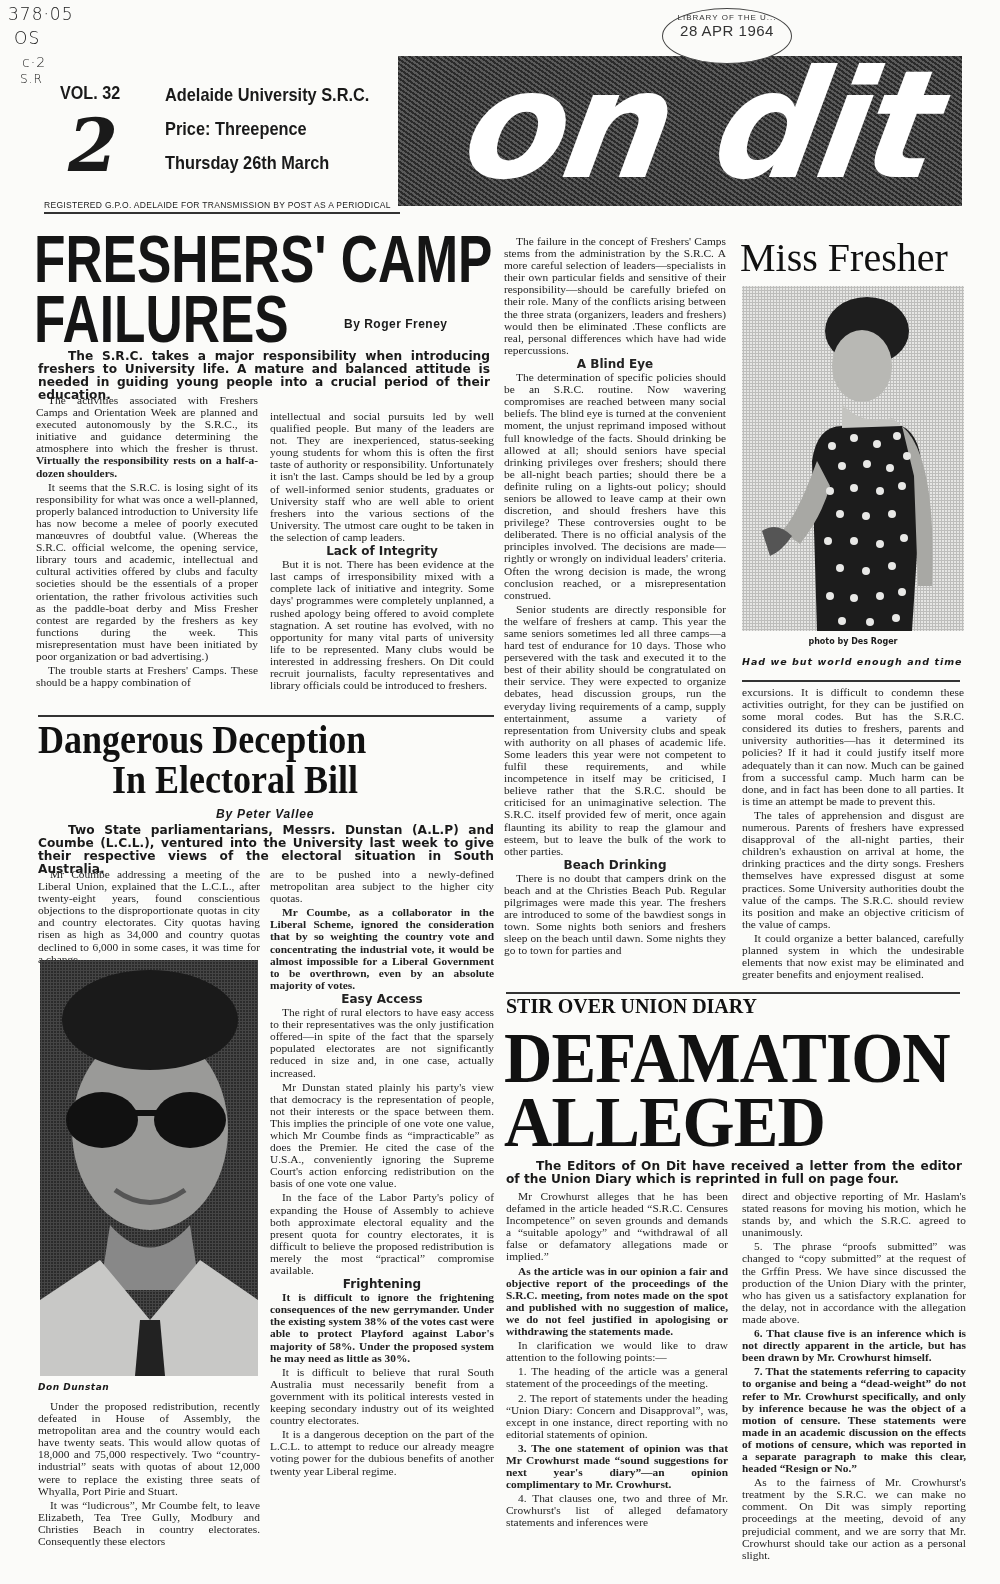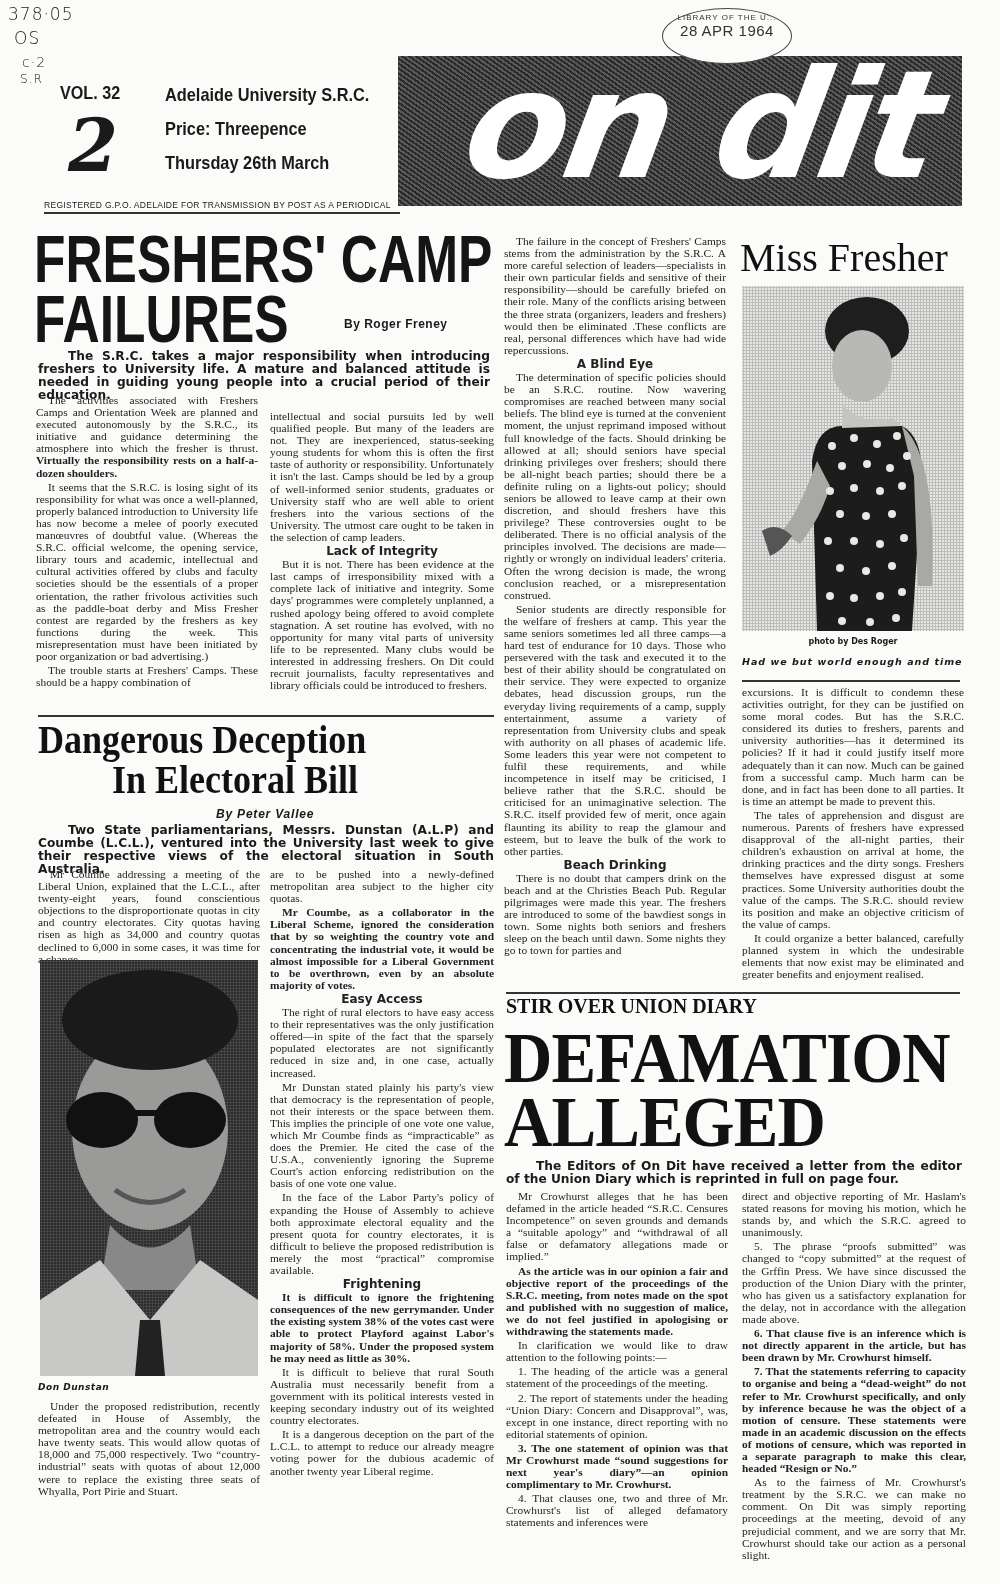--- a/index.html
+++ b/index.html
@@ -180,33 +180,34 @@
       <path d="M75 230 Q110 255 145 230" stroke="#555" stroke-width="5" fill="none"></path>
       <path d="M70 265 Q110 310 150 265 L160 330 L60 330 Z" fill="#888"></path>
       <path d="M0 340 L60 300 L110 360 L160 300 L218 340 L218 416 L0 416 Z" fill="#c8c8c6"></path>
       <path d="M100 360 L120 360 L125 416 L95 416 Z" fill="#222"></path>
     </svg>
   </div>
   <div class="abs caption-ital" style="left:38px;top:1382px;width:222px;font-size:9px;letter-spacing:0.5px;">Don Dunstan</div>
 
   <div class="abs col" style="left:38px;top:1400px;width:222px;">
     <p>Under the proposed redistribution, recently defeated in House of Assembly, the metropolitan area and the country would each have twenty seats. This would allow quotas of 18,000 and 75,000 respectively. Two “country-industrial” seats with quotas of about 12,000 were to replace the existing three seats of Whyalla, Port Pirie and Stuart.</p>
+    <p>It was “ludicrous”, Mr Coumbe felt, to leave Elizabeth, Tea Tree Gully, Modbury and Christies Beach in country electorates. Consequently these electors</p>
   </div>
 
   <div class="abs col" style="left:270px;top:868px;width:224px;">
     <p class="noind">are to be pushed into a newly-defined metropolitan area subject to the higher city quotas.</p>
     <p class="b">Mr Coumbe, as a collaborator in the Liberal Scheme, ignored the consideration that by so weighting the country vote and concentrating the industrial vote, it would be almost impossible for a Liberal Government to be overthrown, even by an absolute majority of votes.</p>
     <div class="subhead">Easy Access</div>
     <p>The right of rural electors to have easy access to their representatives was the only justification offered—in spite of the fact that the sparsely populated electorates are not significantly reduced in size and, in one case, actually increased.</p>
     <p>Mr Dunstan stated plainly his party's view that democracy is the representation of people, not their interests or the space between them. This implies the principle of one vote one value, which Mr Coumbe finds as “impracticable” as does the Premier. He cited the case of the U.S.A., conveniently ignoring the Supreme Court's action enforcing redistribution on the basis of one vote one value.</p>
     <p>In the face of the Labor Party's policy of expanding the House of Assembly to achieve both approximate electoral equality and the present quota for country electorates, it is difficult to believe the proposed redistribution is merely the most “practical” compromise available.</p>
     <div class="subhead">Frightening</div>
     <p class="b">It is difficult to ignore the frightening consequences of the new gerrymander. Under the existing system 38% of the votes cast were able to protect Playford against Labor's majority of 58%. Under the proposed system he may need as little as 30%.</p>
     <p>It is difficult to believe that rural South Australia must necessarily benefit from a government with its political interests vested in keeping secondary industry out of its weighted country electorates.</p>
-    <p>It is a dangerous deception on the part of the L.C.L. to attempt to reduce our already meagre voting power for the dubious academic of another twenty year Liberal regime.</p>
+    <p>It is a dangerous deception on the part of the L.C.L. to attempt to reduce our already meagre voting power for the dubious benefits of another twenty year Liberal regime.</p>
   </div>
 </article>
 
 <div class="abs rule" style="left:506px;top:992px;width:454px;height:1.5px;"></div>
 <article>
   <div class="abs serif-head" style="left:506px;top:996px;font-size:20px;">STIR OVER UNION DIARY</div>
   <div class="abs serif-head" style="left:504px;top:1022px;font-size:72px;letter-spacing:-1px;transform:scaleX(0.93);transform-origin:left;">DEFAMATION</div>
   <div class="abs serif-head" style="left:504px;top:1086px;font-size:72px;letter-spacing:-1px;transform:scaleX(0.93);transform-origin:left;">ALLEGED</div>
   <div class="abs standfirst" style="left:506px;top:1160px;width:456px;text-indent:30px;">The Editors of On Dit have received a letter from the editor of the Union Diary which is reprinted in full on page four.</div>
 

